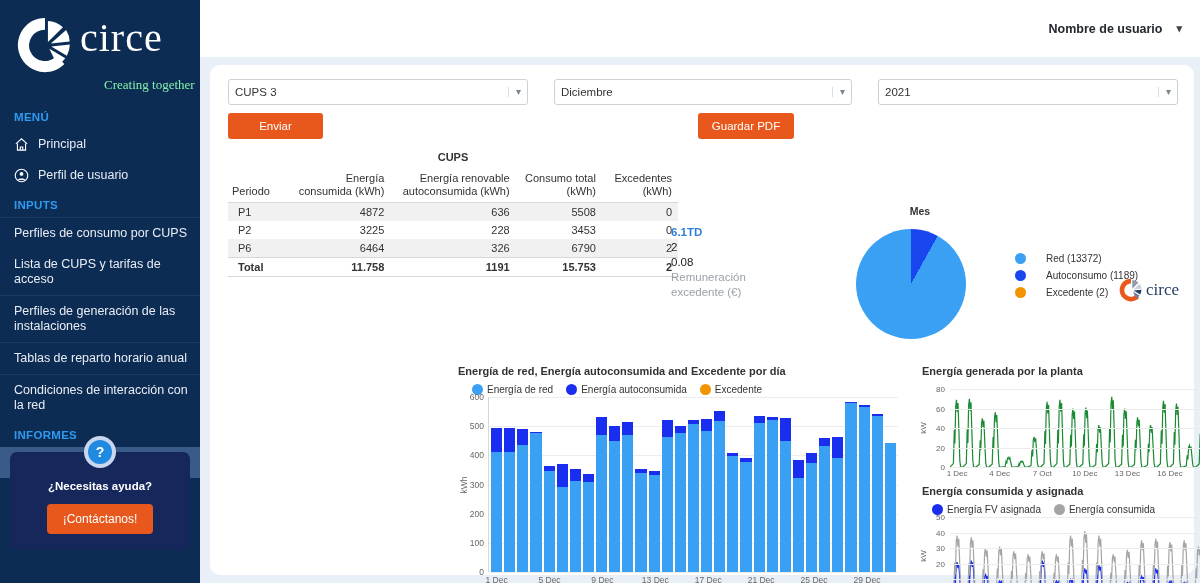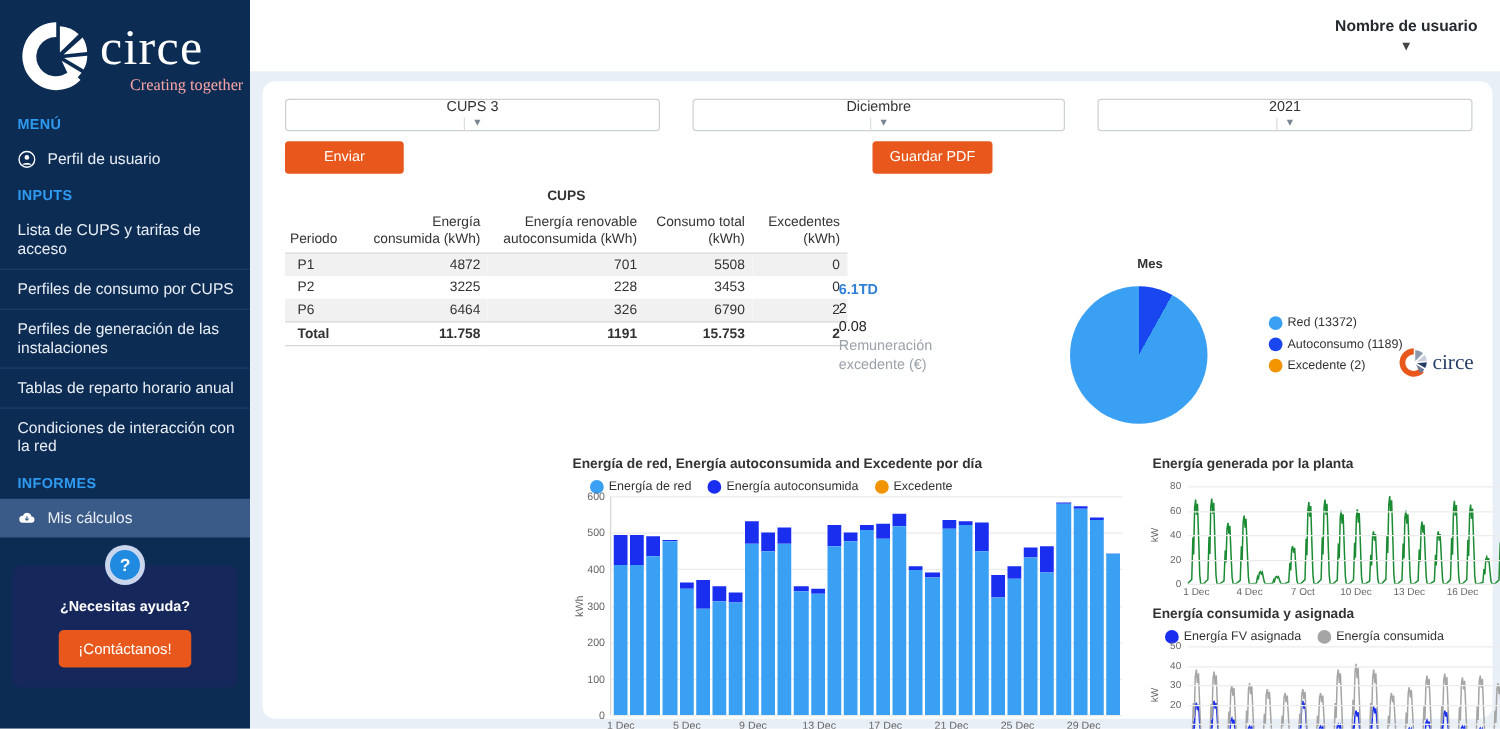--- a/index.html
+++ b/index.html
@@ -17,21 +17,21 @@
     width:200px; height:583px; flex:0 0 200px;
     background:#0c2c54;
     color:#ffffff;
     position:relative;
   }
   .logo-wrap { padding:14px 0 10px 14px; }
   .logo-row { display:flex; align-items:flex-start; }
   .logo-mark { width:62px; height:62px; position:relative; flex:0 0 62px; }
   .logo-text-col { margin-left:4px; padding-top:4px; }
   .logo-word { font-family:"Liberation Serif", serif; font-size:40px; line-height:40px; color:#fff; letter-spacing:1px;}
-  .logo-sub { font-family:"Liberation Serif", serif; font-size:13px; color:#fca5a5; margin-top:2px; margin-left:24px;}
+  .logo-sub { font-family:"Liberation Serif", serif; font-size:13px; color:#86efac; margin-top:19px; margin-left:24px;}
 
   .sect-label {
     color:#2f9bf0; font-size:11.5px; font-weight:bold;
     padding:8px 0 6px 14px; letter-spacing:.3px;
   }
   .nav-item {
     display:flex; align-items:center; gap:9px;
     padding:8px 10px 8px 14px;
     font-size:12.5px; color:#e8edf4; line-height:15px;
     cursor:pointer;
@@ -58,37 +58,37 @@
   .help-text { font-size:11.5px; font-weight:bold; color:#ffffff; margin:6px 0 12px; }
   .help-btn {
     display:inline-block; background:#e8581c; color:#fff;
     border:none; border-radius:4px; padding:8px 16px;
     font-size:12px; cursor:pointer; font-family:inherit;
   }
 
   
   .main { flex:1; height:583px; background:#ffffff; position:relative; }
   .topbar { height:57px; display:flex; align-items:center; justify-content:flex-end; padding-right:22px; background:#fff;}
-  .user-menu { display:flex; align-items:center; gap:2px; font-size:12.5px; font-weight:bold; color:#24292f; cursor:pointer;flex-direction:column;}
+  .user-menu { display:flex; align-items:center; gap:14px; font-size:12.5px; font-weight:bold; color:#24292f; cursor:pointer;}
   .caret { font-size:11px; color:#444; }
 
   .content-bg { background:#e9eff6; height:526px; padding:8px 10px 0 10px; }
   .panel {
     background:#ffffff; border-radius:10px;
     height:510px; padding:14px 16px 0 18px;
     position:relative;
   }
 
   
   .filters { display:flex; gap:26px; }
   .select {
     position:relative; height:26px; background:#fff;
     border:1px solid #ccd1d6; border-radius:3px;
-    display:flex; align-items:center; padding:0 24px;
-    font-size:11.5px; color:#333; cursor:pointer;flex-direction:column;
+    display:flex; align-items:center; padding:0 6px;
+    font-size:11.5px; color:#333; cursor:pointer;
   }
   .select.s1 { width:300px; }
   .select.s2 { width:298px; }
   .select.s3 { width:300px; }
   .sel-val { flex:1; }
   .sel-arrow { border-left:1px solid #dadee2; padding-left:7px; color:#7a8691; font-size:10px; line-height:1;}
   .btn-row { margin-top:8px; position:relative; height:28px; }
   .btn-orange {
     background:#e8581c; color:#fff; border:none; border-radius:3px;
     font-size:11.5px; height:26px; cursor:pointer; font-family:inherit;
@@ -118,21 +118,21 @@
   .pie-title { text-align:center; font-size:10.5px; font-weight:bold; color:#333; width:180px; }
   .pie {
     width:110px; height:110px; border-radius:50%; margin:12px 0 0 26px;
     background:
       conic-gradient(from 0deg,
         #1a46f0 0deg, #1a46f0 29deg,
         #3aa0f3 29deg, #3aa0f3 359.94deg,
         #f29300 359.94deg, #f29300 360deg);
   }
   .pie-legend { position:absolute; left:185px; top:48px; font-size:10px; color:#333; }
-  .leg-row { display:flex; align-items:flex-start; gap:4px; margin-bottom:6px; }
+  .leg-row { display:flex; align-items:flex-start; gap:20px; margin-bottom:6px; }
   .dot { width:11px;height:11px;border-radius:50%; flex:0 0 11px;}
   .mini-logo { position:absolute; left:288px; top:72px; display:flex; align-items:center; gap:2px;}
   .mini-word { font-family:"Liberation Serif", serif; font-size:17px; color:#243d66; }
 
   
   .chart-title { font-size:11px; color:#333; font-weight:bold; }
   .legend { display:flex; align-items:center; gap:7px; font-size:10px; color:#333; margin:7px 0 2px 14px;}
   .legend .leg-item { display:flex; align-items:center; gap:4px; margin-right:6px;}
 
   .bar-chart { position:absolute; left:248px; top:300px; width:440px; }
@@ -177,35 +177,45 @@
         <div class="logo-text-col">
           <div class="logo-word">circe</div>
           <div class="logo-sub">Creating together</div>
         </div>
       </div>
     </div>
 
     <div class="sect-label">MENÚ</div>
     <div class="nav-item">
       <span class="nav-ico">
+        <svg viewBox="0 0 24 24" width="15" height="15" fill="none" stroke="#fff" stroke-width="1.8">
+          <path d="M3 11 12 3l9 8"></path>
+            <path d="M5.5 10.5V21h13V10.5"></path>
+            <path d="M10 21v-5h4v5"></path>
+        </svg>
+      </span>
+      <span>Principal</span>
+    </div>
+    <div class="nav-item">
+      <span class="nav-ico">
         <svg viewBox="0 0 24 24" width="15" height="15">
           <circle cx="12" cy="12" r="10" fill="none" stroke="#fff" stroke-width="1.8"></circle>
           <circle cx="12" cy="9.5" r="3" fill="#fff"></circle>
           <path d="M6 19c1.4-3 10.6-3 12 0" fill="#fff"></path>
         </svg>
       </span>
       <span>Perfil de usuario</span>
     </div>
 
     <div class="sect-label">INPUTS</div>
+    <div class="nav-item sep">
+      <span>Perfiles de consumo por CUPS</span>
+    </div>
     <div class="nav-item">
       <span>Lista de CUPS y tarifas de acceso</span>
-    </div>
-    <div class="nav-item sep">
-      <span>Perfiles de consumo por CUPS</span>
     </div>
     <div class="nav-item sep">
       <span>Perfiles de generación de las instalaciones</span>
     </div>
     <div class="nav-item sep">
       <span>Tablas de reparto horario anual</span>
     </div>
     <div class="nav-item sep">
       <span>Condiciones de interacción con la red</span>
     </div>
@@ -270,21 +280,21 @@
                 <th style="width:100px">Energía consumida (kWh)</th>
                 <th style="width:122px">Energía renovable autoconsumida (kWh)</th>
                 <th style="width:84px">Consumo total (kWh)</th>
                 <th style="width:74px">Excedentes (kWh)</th>
               </tr>
             </thead>
             <tbody>
               <tr>
                 <td class="lft">P1</td>
                 <td>4872</td>
-                <td>701</td>
+                <td>636</td>
                 <td>5508</td>
                 <td>0</td>
               </tr>
               <tr>
                 <td class="lft">P2</td>
                 <td>3225</td>
                 <td>228</td>
                 <td>3453</td>
                 <td>0</td>
               </tr>

